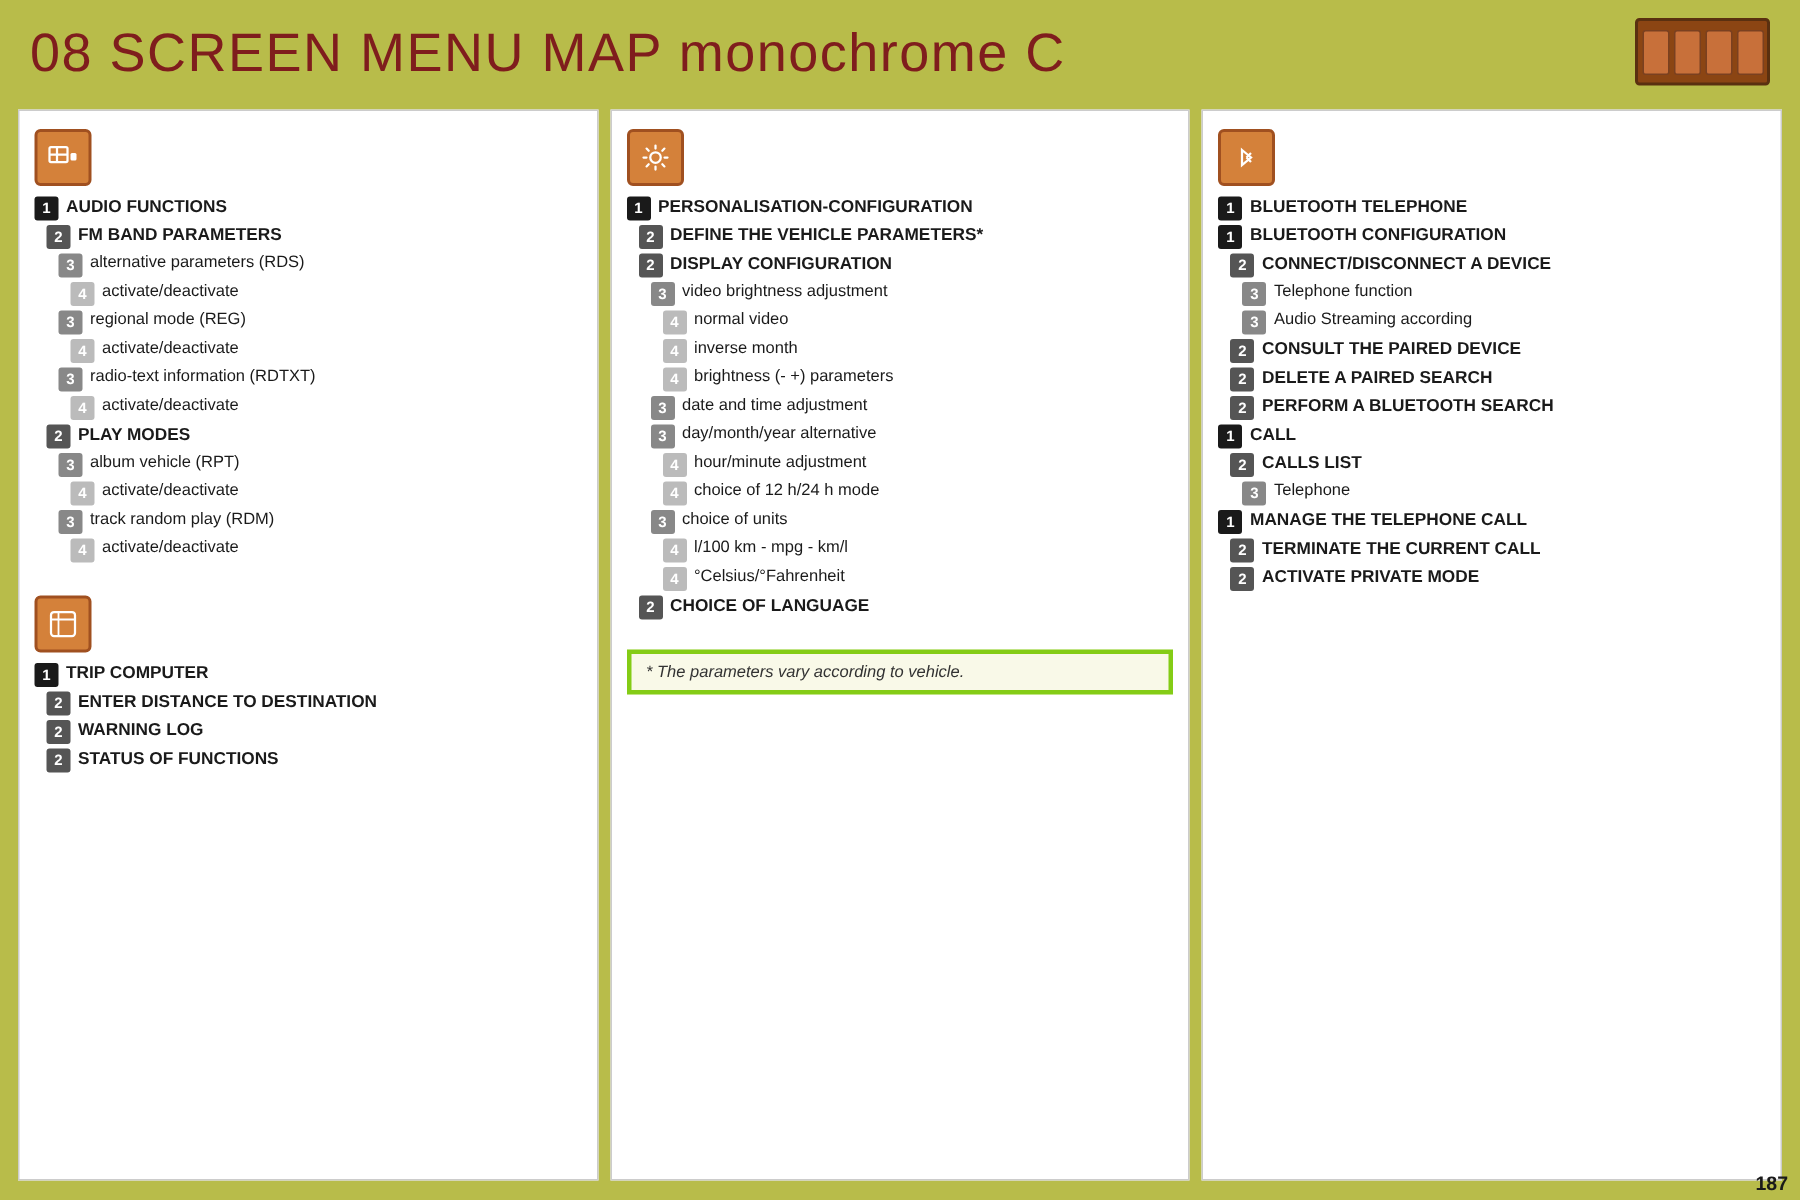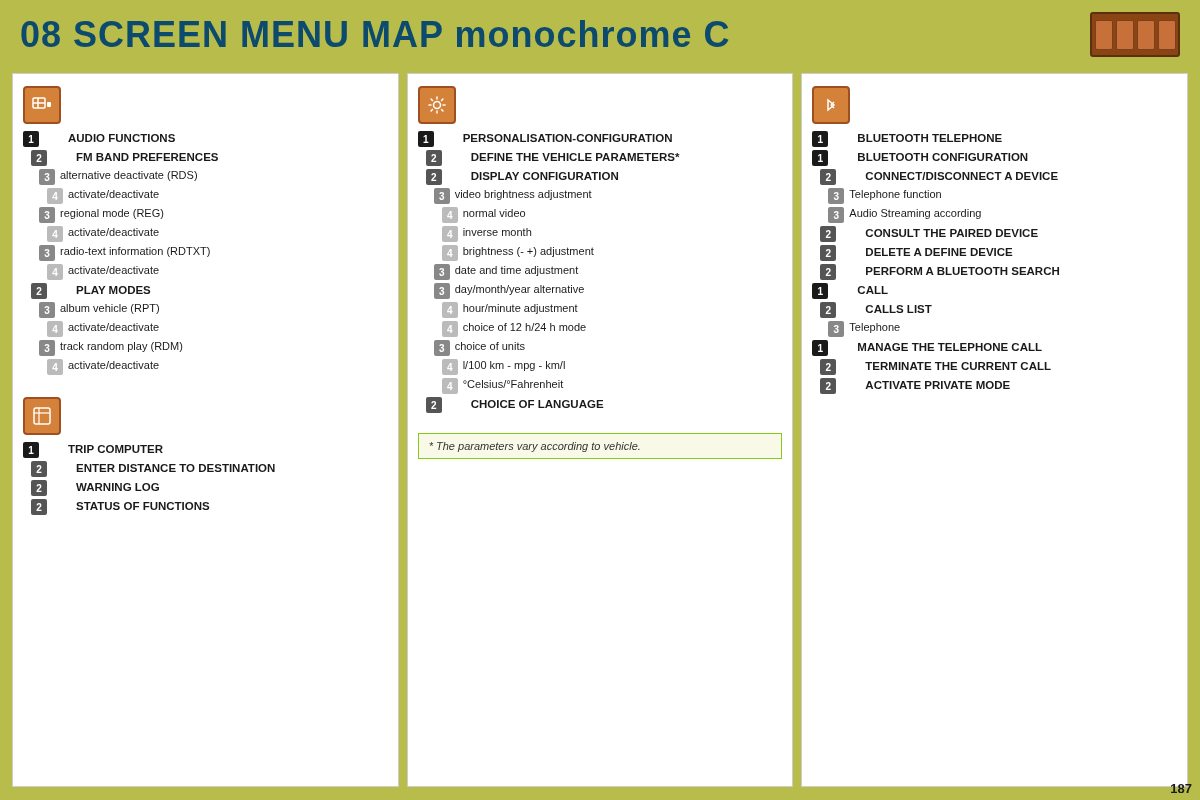--- a/index.html
+++ b/index.html
@@ -12,22 +12,22 @@
     }
     .header {
       background-color: #b8bc4a;
       padding: 12px 20px 8px 20px;
       display: flex;
       align-items: center;
       justify-content: space-between;
     }
     .header-title {
       font-size: 36px;
-      font-weight: bold;
-      color: #0c4a6e;
+      font-weight: normal;
+      color: #7f1d1d;
       letter-spacing: 1px;
     }
     .header-icon {
       width: 90px;
       height: 45px;
       background-color: #8b4513;
       border: 2px solid #5a3010;
       border-radius: 3px;
       display: flex;
       align-items: center;
@@ -87,28 +87,28 @@
     }
     .badge-1 { background-color: #1a1a1a; }
     .badge-2 { background-color: #555555; }
     .badge-3 { background-color: #888888; }
     .badge-4 { background-color: #bbbbbb; }
     .item-text {
       font-size: 11px;
       line-height: 1.4;
       color: #1a1a1a;
     }
-    .item-text.bold { font-weight: bold; font-size: 11.5px; margin-left: 24px; }
+    .item-text.bold { font-weight: bold; font-size: 11.5px; }
     .indent-1 { margin-left: 0px; }
     .indent-2 { margin-left: 8px; }
     .indent-3 { margin-left: 16px; }
     .indent-4 { margin-left: 24px; }
     .footnote {
       background-color: #f9f9e8;
-      border: 1px solid #84cc16;
+      border: 3px solid #84cc16;
       padding: 6px 10px;
       margin-top: 6px;
       font-size: 11px;
       color: #333;
       font-style: italic;
     }
     .page-num {
       position: absolute;
       bottom: 4px;
       right: 8px;
@@ -143,25 +143,25 @@
         <rect x="16" y="8" width="4" height="5" rx="1" fill="#fff"></rect>
       </svg>
     </div>
 
     <div class="menu-item indent-1">
       <span class="level-badge badge-1">1</span>
       <span class="item-text bold">AUDIO FUNCTIONS</span>
     </div>
     <div class="menu-item indent-2">
       <span class="level-badge badge-2">2</span>
-      <span class="item-text bold">FM BAND PREFERENCES</span>
-    </div>
-    <div class="menu-item indent-3">
-      <span class="level-badge badge-3">3</span>
-      <span class="item-text">alternative deactivate (RDS)</span>
+      <span class="item-text bold">FM BAND PARAMETERS</span>
+    </div>
+    <div class="menu-item indent-3">
+      <span class="level-badge badge-3">3</span>
+      <span class="item-text">alternative parameters (RDS)</span>
     </div>
     <div class="menu-item indent-4">
       <span class="level-badge badge-4">4</span>
       <span class="item-text">activate/deactivate</span>
     </div>
     <div class="menu-item indent-3">
       <span class="level-badge badge-3">3</span>
       <span class="item-text">regional mode (REG)</span>
     </div>
     <div class="menu-item indent-4">
@@ -253,21 +253,21 @@
     <div class="menu-item indent-4">
       <span class="level-badge badge-4">4</span>
       <span class="item-text">normal video</span>
     </div>
     <div class="menu-item indent-4">
       <span class="level-badge badge-4">4</span>
       <span class="item-text">inverse month</span>
     </div>
     <div class="menu-item indent-4">
       <span class="level-badge badge-4">4</span>
-      <span class="item-text">brightness (- +) adjustment</span>
+      <span class="item-text">brightness (- +) parameters</span>
     </div>
     <div class="menu-item indent-3">
       <span class="level-badge badge-3">3</span>
       <span class="item-text">date and time adjustment</span>
     </div>
     <div class="menu-item indent-3">
       <span class="level-badge badge-3">3</span>
       <span class="item-text">day/month/year alternative</span>
     </div>
     <div class="menu-item indent-4">
@@ -328,21 +328,21 @@
     <div class="menu-item indent-3">
       <span class="level-badge badge-3">3</span>
       <span class="item-text">Audio Streaming according</span>
     </div>
     <div class="menu-item indent-2">
       <span class="level-badge badge-2">2</span>
       <span class="item-text bold">CONSULT THE PAIRED DEVICE</span>
     </div>
     <div class="menu-item indent-2">
       <span class="level-badge badge-2">2</span>
-      <span class="item-text bold">DELETE A DEFINE DEVICE</span>
+      <span class="item-text bold">DELETE A PAIRED SEARCH</span>
     </div>
     <div class="menu-item indent-2">
       <span class="level-badge badge-2">2</span>
       <span class="item-text bold">PERFORM A BLUETOOTH SEARCH</span>
     </div>
     <div class="menu-item indent-1">
       <span class="level-badge badge-1">1</span>
       <span class="item-text bold">CALL</span>
     </div>
     <div class="menu-item indent-2">

